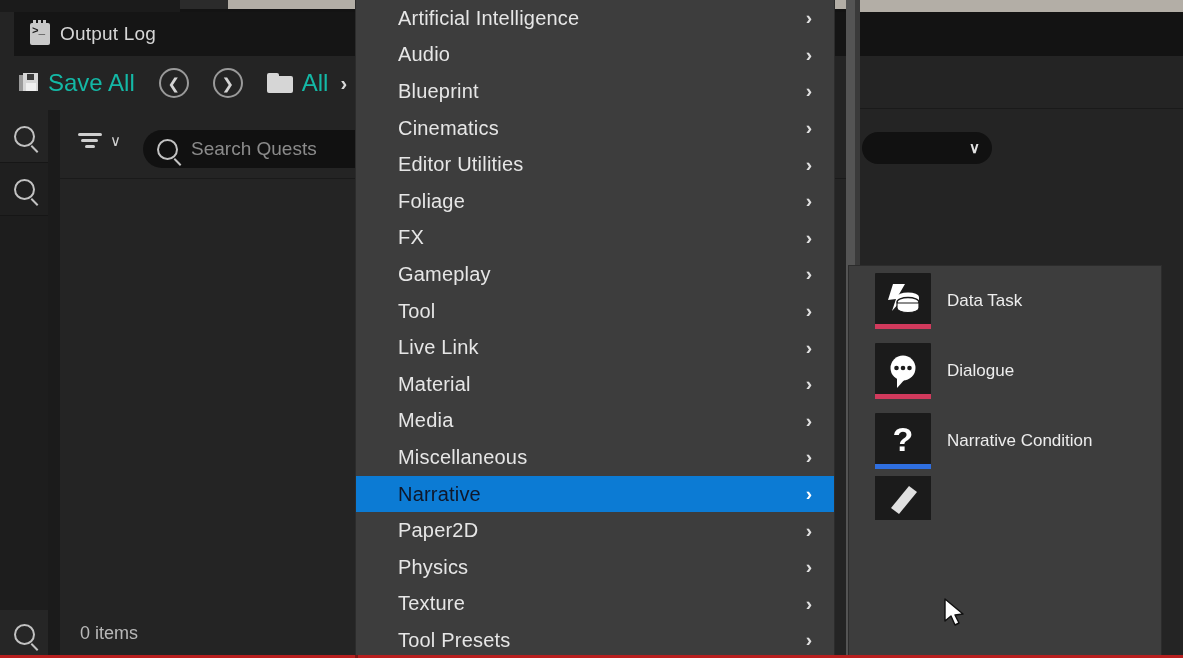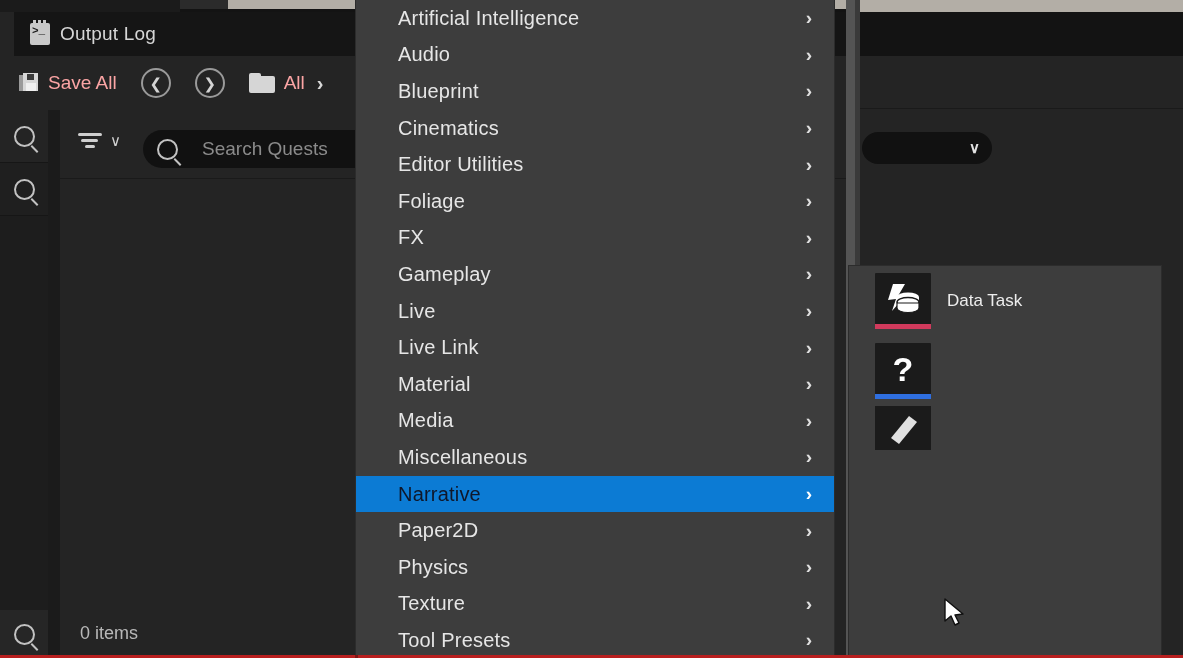--- a/index.html
+++ b/index.html
@@ -52,21 +52,21 @@
 
   
   .toolbar {
     position: absolute; left: 0; top: 56px; width: 860px; height: 54px;
     background: #242424; display:flex; align-items:center; gap: 0px;
   }
   .tb-edge { color:#8a8a8a; font-size:18px; margin-left:-4px; padding-right:6px;}
   .tb-item {
     display:flex; align-items:center; gap:9px; padding: 0 12px; height: 54px;
   }
-  .tb-text { color:#fca5a5; font-size:19px; }
+  .tb-text { color:#14b8a6; font-size:24px; }
   .icon-save {
     width:20px;height:20px;position:relative;
   }
   .icon-save .s1{position:absolute;left:0;top:2px;width:14px;height:16px;background:#9a9a9a;}
   .icon-save .s2{position:absolute;left:4px;top:0;width:15px;height:18px;background:#d8d8d8;}
   .icon-save .s3{position:absolute;left:8px;top:1px;width:7px;height:6px;background:#3a3a3a;}
   .icon-save .s4{position:absolute;left:7px;top:10px;width:10px;height:8px;background:#f0f0f0;}
   .circ-arrow {
     width:26px;height:26px;border-radius:50%;border:2px solid #9a9a9a;
     display:flex;align-items:center;justify-content:center;color:#d4d4d4;font-size:15px;line-height:1;
@@ -98,21 +98,21 @@
   .qp-header{ position:absolute; left:60px; top:110px; width:800px; height:68px; background:#242424;}
   .filter-btn{ position:absolute; left:78px; top:132px; display:flex; align-items:center; gap:8px;}
   .icon-filter{ width:24px;height:18px;position:relative;}
   .icon-filter i{ position:absolute; left:0; background:#cfcfcf; height:3px; border-radius:2px; display:block;}
   .icon-filter i:nth-child(1){ top:1px; width:24px;}
   .icon-filter i:nth-child(2){ top:7px; width:17px; left:3px;}
   .icon-filter i:nth-child(3){ top:13px; width:10px; left:7px;}
   .filter-chev{ color:#d2d2d2; font-size:15px; }
   .search-box{
     position:absolute; left:143px; top:130px; width:230px; height:38px;
-    background:#111; border-radius:19px; display:flex; align-items:center; gap:24px; padding-left:14px;
+    background:#111; border-radius:19px; display:flex; align-items:center; gap:13px; padding-left:14px;
   }
   .search-ph{ color:#8b8b8b; font-size:19px; }
   .qp-body{ position:absolute; left:60px; top:178px; width:800px; height:432px; background:#242424; border-top:1px solid #1a1a1a;}
   .qp-status{ position:absolute; left:60px; bottom:2px; width:800px; height:46px; background:#242424; display:flex;align-items:center; padding-left:20px;}
   .qp-status span{ color:#b8b8b8; font-size:18px;}
 
   
   .rightpanel{ position:absolute; left:860px; top:32px; width:323px; height:626px; background:#242424;}
   .rp-topdark{ position:absolute; left:860px; top:0px; width:323px; height:12px; background:#b3aea6;}
   .rp-black{ position:absolute; left:860px; top:12px; width:323px; height:44px; background:#131313;}
@@ -283,21 +283,21 @@
       </div>
       <div class="ctx-item">
         <span class="lbl">FX</span>
         <span class="arr">›</span>
       </div>
       <div class="ctx-item">
         <span class="lbl">Gameplay</span>
         <span class="arr">›</span>
       </div>
       <div class="ctx-item">
-        <span class="lbl">Live</span>
+        <span class="lbl">Tool</span>
         <span class="arr">›</span>
       </div>
       <div class="ctx-item">
         <span class="lbl">Live Link</span>
         <span class="arr">›</span>
       </div>
       <div class="ctx-item">
         <span class="lbl">Material</span>
         <span class="arr">›</span>
       </div>
@@ -341,24 +341,38 @@
             <ellipse cx="25" cy="21" rx="11" ry="4.5" fill="#ffffff" stroke="#1b1b1b" stroke-width="1.4"></ellipse>
             <path d="M14 22 v5 a11 4.5 0 0 0 22 0 v-5 z" fill="#ffffff" stroke="#1b1b1b" stroke-width="1.2"></path>
           </svg>
           <span class="bar" style="background: rgb(209, 58, 92);"></span>
         </span>
         <span class="slbl">Data Task</span>
       </div>
       <div class="sub-item">
         <span class="asset-icon">
           <svg width="40" height="40" viewBox="0 0 40 40">
+            <circle cx="20" cy="17" r="12.5" fill="#ffffff"></circle>
+            <polygon points="14,26 14,37 23,27" fill="#ffffff"></polygon>
+            <circle cx="13.5" cy="17" r="2.3" fill="#1b1b1b"></circle>
+            <circle cx="20" cy="17" r="2.3" fill="#1b1b1b"></circle>
+            <circle cx="26.5" cy="17" r="2.3" fill="#1b1b1b"></circle>
+          </svg>
+          <span class="bar" style="background: rgb(209, 58, 92);"></span>
+        </span>
+        <span class="slbl">Dialogue</span>
+      </div>
+      <div class="sub-item">
+        <span class="asset-icon">
+          <svg width="40" height="40" viewBox="0 0 40 40">
             <text x="20" y="30" font-family="Liberation Sans, sans-serif" font-size="34" font-weight="bold" fill="#ffffff" text-anchor="middle">?</text>
           </svg>
           <span class="bar" style="background: rgb(47, 111, 224);"></span>
         </span>
+        <span class="slbl">Narrative Condition</span>
       </div>
       <div class="sub-item partial">
         <span class="asset-icon">
           <svg width="40" height="40" viewBox="0 0 40 40">
             <polygon points="8,30 26,8 34,14 16,36" fill="#e0e0e0"></polygon>
           </svg>
         </span>
       </div>
     </div>
 

